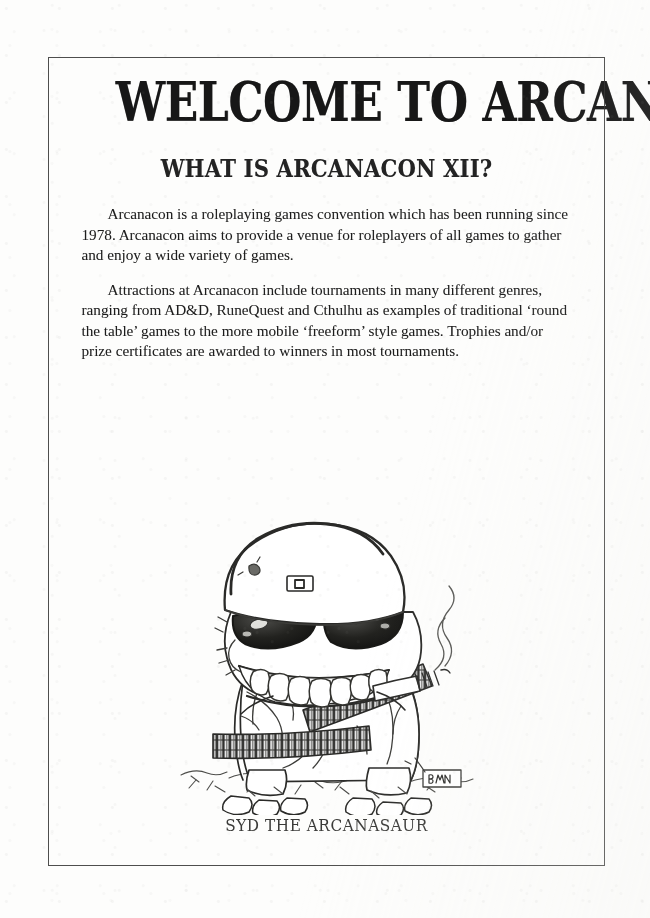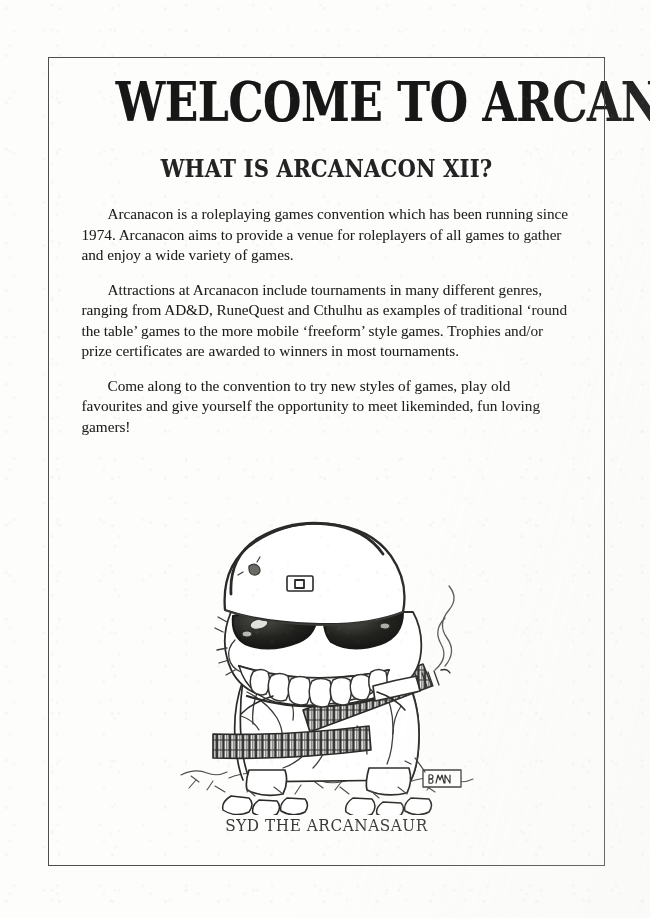--- a/index.html
+++ b/index.html
@@ -148,23 +148,22 @@
 <div class="page">
 
   <div class="frame">
     <div class="frame-inner">
 
       <h1 class="title">WELCOME TO ARCANACON XII</h1>
 
       <h2 class="subtitle">WHAT IS ARCANACON XII?</h2>
 
       <div class="body-copy">
-        <p>Arcanacon is a roleplaying games convention which has been running since 1974. Arcanacon aims to provide a venue for roleplayers of all games to gather and enjoy a wide variety of games.</p>
+        <p>Arcanacon is a roleplaying games convention which has been running since 1978. Arcanacon aims to provide a venue for roleplayers of all games to gather and enjoy a wide variety of games.</p>
         <p>Attractions at Arcanacon include tournaments in many different genres, ranging from AD&amp;D, RuneQuest and Cthulhu as examples of traditional ‘round the table’ games to the more mobile ‘freeform’ style games. Trophies and/or prize certificates are awarded to winners in most tournaments.</p>
-        <p>Come along to the convention to try new styles of games, play old favourites and give yourself the opportunity to meet likeminded, fun loving gamers!</p>
       </div>
 
       <div class="illustration">
         <svg viewBox="0 0 300 295" xmlns="http://www.w3.org/2000/svg" stroke="#2a2a28" fill="none" stroke-linecap="round" stroke-linejoin="round">
 
           <defs>
             <pattern id="hatch" width="5" height="5" patternUnits="userSpaceOnUse" patternTransform="rotate(40)">
               <line x1="0" y1="0" x2="0" y2="5" stroke="#3a3a38" stroke-width="1.3"></line>
             </pattern>
             <pattern id="belt" width="6.5" height="10" patternUnits="userSpaceOnUse">

